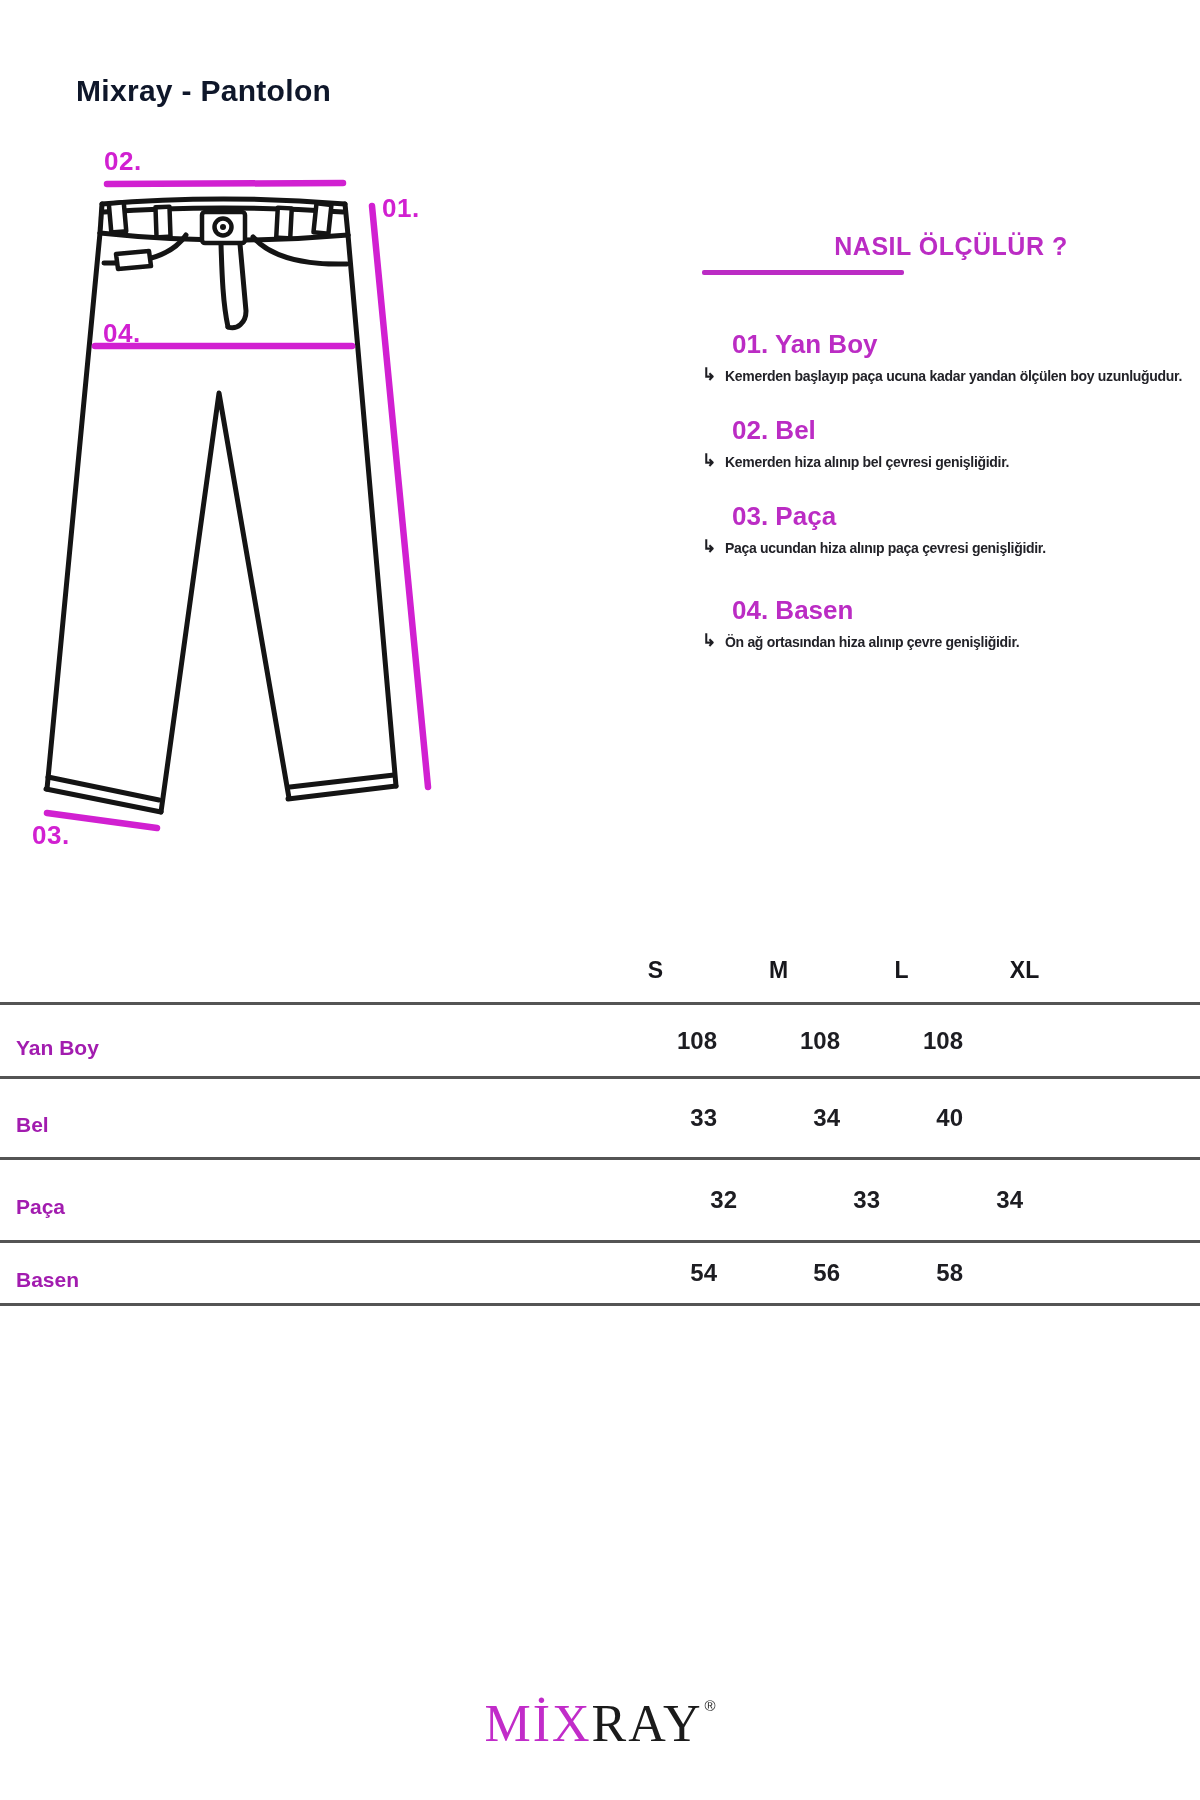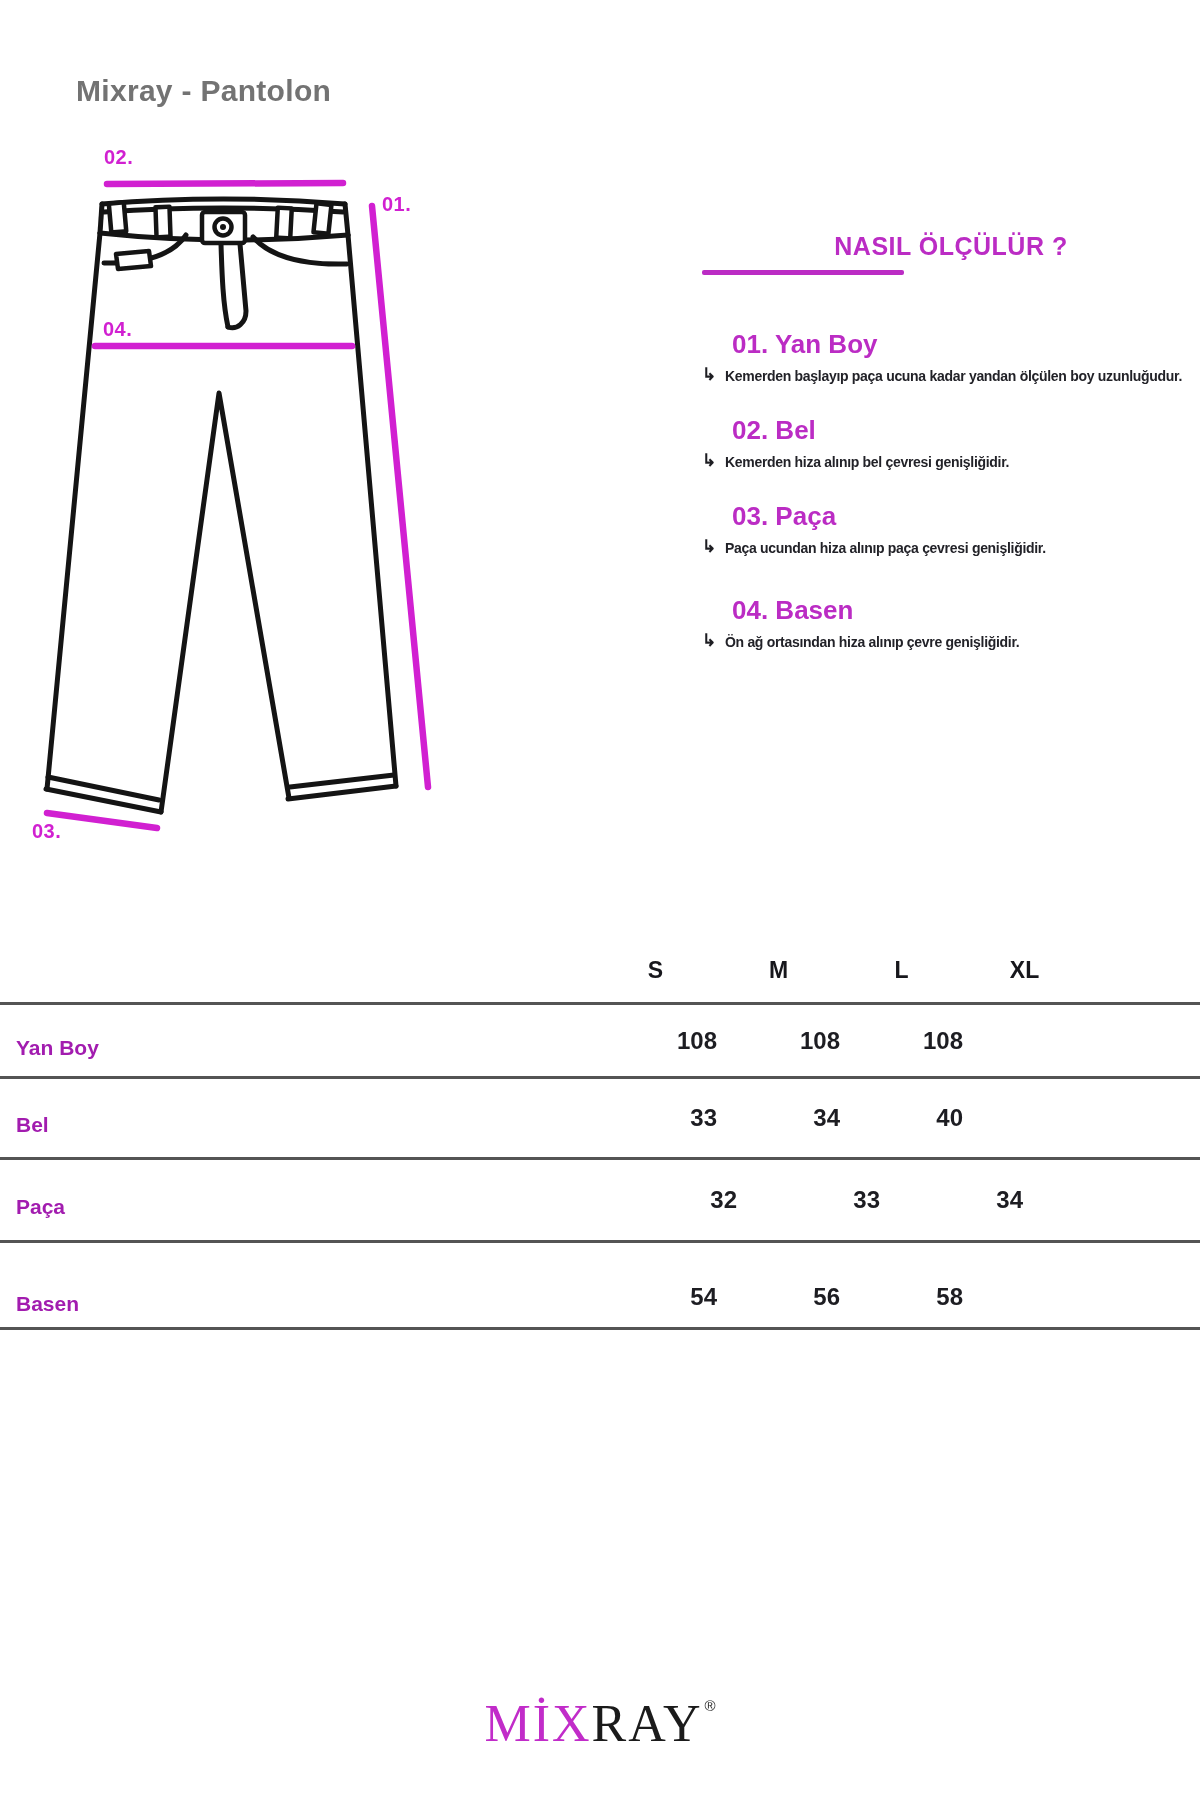--- a/index.html
+++ b/index.html
@@ -6,28 +6,28 @@
   html,body { background:#ffffff; }
   body { font-family:"Liberation Sans", sans-serif; }
   .page {
     position:relative; width:1200px; height:1800px;
     background:#ffffff; overflow:hidden; margin:0 auto;
   }
 
   
   .title {
     position:absolute; left:76px; top:74px;
-    font-size:30px; font-weight:800; color:#737373; letter-spacing:.3px;
+    font-size:30px; font-weight:800; color:#0f172a; letter-spacing:.3px;
     white-space:nowrap;
   }
 
   
   .pants-svg { position:absolute; left:0; top:0; width:460px; height:870px; }
   .dlabel {
-    position:absolute; font-size:20px; font-weight:800; color:#d120d1;
+    position:absolute; font-size:26px; font-weight:800; color:#d120d1;
     letter-spacing:.5px; white-space:nowrap;
   }
   .dlabel.l02 { left:104px; top:146px; }
   .dlabel.l01 { left:382px; top:193px; }
   .dlabel.l04 { left:103px; top:318px; }
   .dlabel.l03 { left:32px;  top:820px; }
 
   
   .howto { position:absolute; left:702px; top:231px; width:498px; }
   .howto-title {
@@ -52,21 +52,21 @@
   
   .sizes { position:absolute; left:0; top:938px; width:1200px; }
   .trow {
     display:grid; grid-template-columns:594px 123px 123px 123px 123px;
     align-items:center; border-bottom:3px solid #545454;
   }
   .trow.thead { height:67px; }
   .trow.r1 { height:74px; }
   .trow.r2 { height:81px; }
   .trow.r3 { height:83px;gap:20px; }
-  .trow.r4 { height:63px;margin-top:24px; }
+  .trow.r4 { height:63px; }
   .th { text-align:center; font-size:23px; font-weight:600; color:#17171c; }
   .rowlabel { font-size:21px; font-weight:700; color:#a21caf; padding-left:16px; padding-top:14px; }
   .val { text-align:right; font-size:24px; font-weight:700; color:#1d1d22; }
 
   
   .logo {
     position:absolute; left:0; right:0; top:1694px; text-align:center;
     font-family:"Liberation Serif", serif; font-size:52px; letter-spacing:2px;
     white-space:nowrap;
   }

